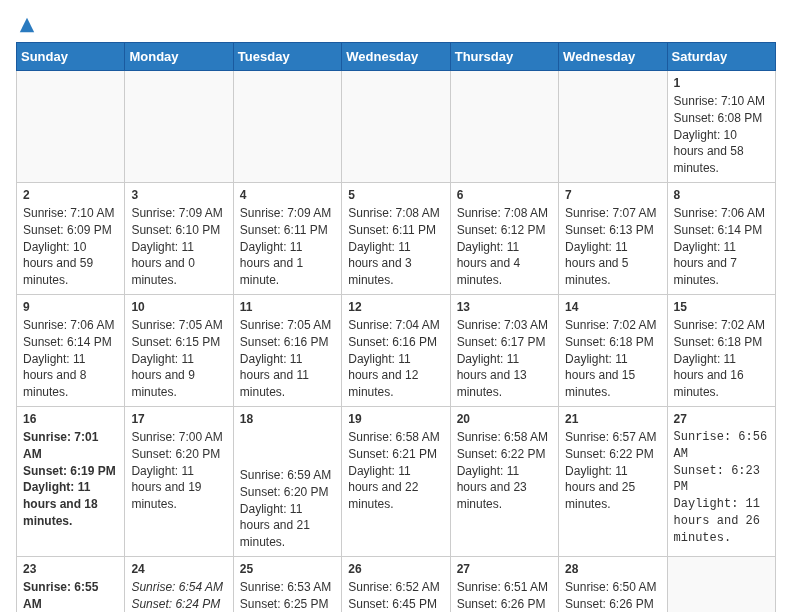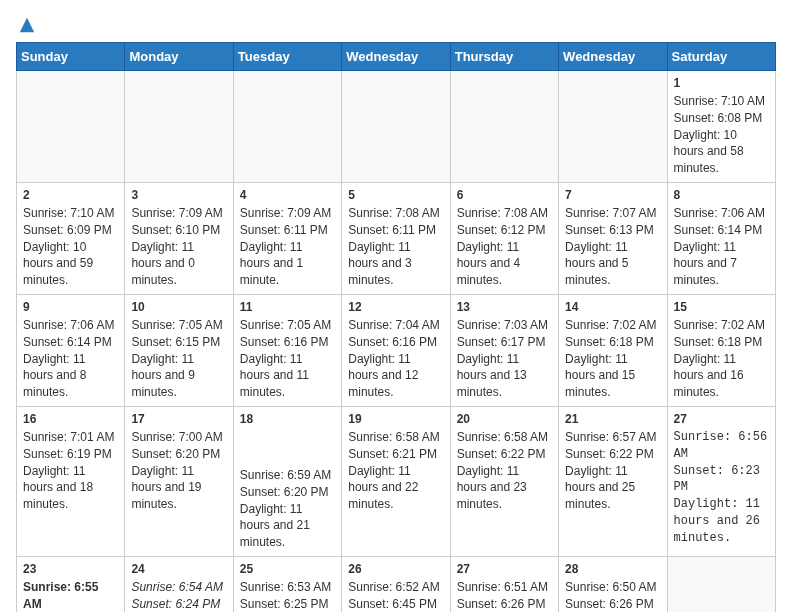--- a/index.html
+++ b/index.html
@@ -223,21 +223,21 @@
         <td>
           <span class="day-number">15</span>
           <div class="day-info" style="white-space: pre-line;">Sunrise: 7:02 AM
 Sunset: 6:18 PM
 Daylight: 11 hours and 16 minutes.</div>
         </td>
       </tr>
       <tr class="week-row">
         <td>
           <span class="day-number">16</span>
-          <div class="day-info" style="white-space: pre-line;">Sunrise: 7:01 AM
+          <div class="day-info" style="white-space: pre-line; font-weight: bold;">Sunrise: 7:01 AM
 Sunset: 6:19 PM
 Daylight: 11 hours and 18 minutes.</div>
         </td>
         <td>
           <span class="day-number">17</span>
           <div class="day-info" style="white-space: pre-line;">Sunrise: 7:00 AM
 Sunset: 6:20 PM
 Daylight: 11 hours and 19 minutes.</div>
         </td>
         <td>

